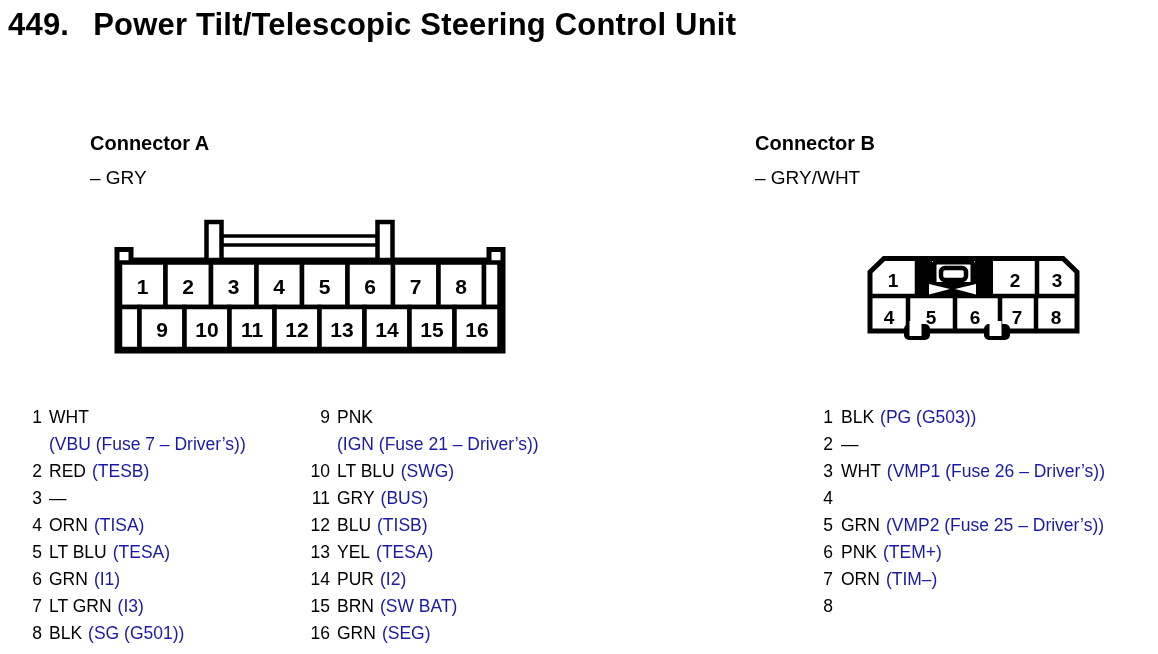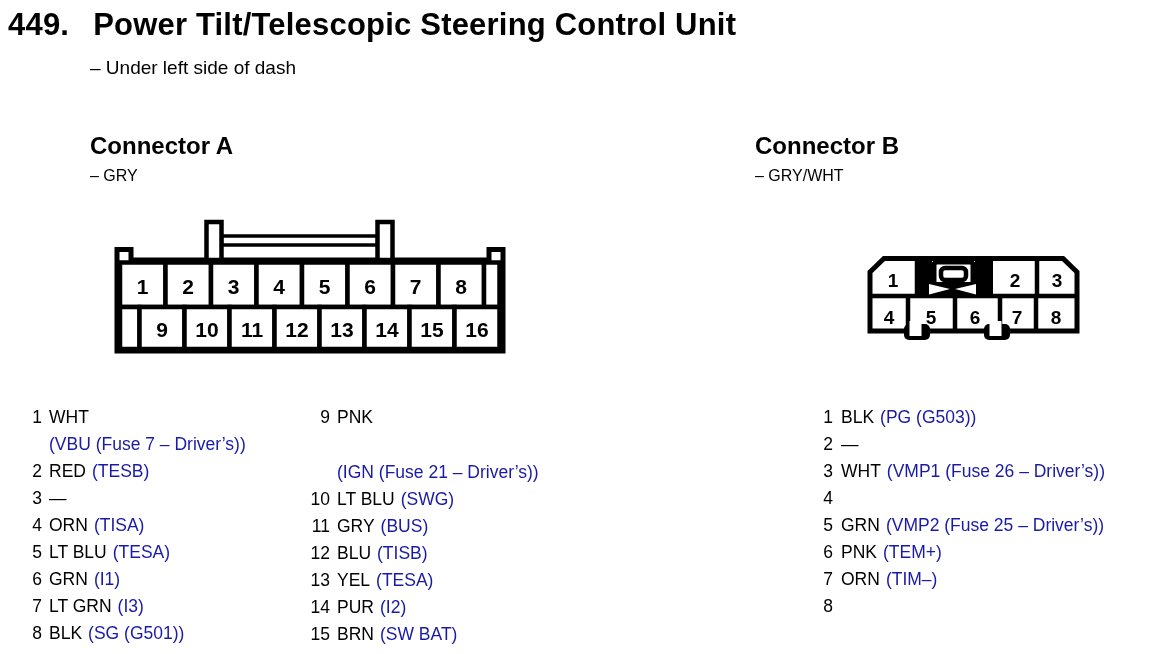--- a/index.html
+++ b/index.html
@@ -3,52 +3,51 @@
 <meta charset="utf-8">
 <style>
   html,body{margin:0;padding:0;background:#fff;}
   .page{
     position:relative;width:1145px;height:654px;background:#ffffff;
     font-family:"Liberation Sans","DejaVu Sans",sans-serif;color:#000;overflow:hidden;
   }
   .title-row{position:absolute;left:8px;top:7px;font-size:31px;font-weight:bold;letter-spacing:.2px;white-space:nowrap;}
   .title-num{margin-right:24px;}
   .notes{position:absolute;left:90px;top:55px;font-size:19px;line-height:26px;white-space:nowrap;}
-  .conn-heading{position:absolute;top:132px;font-size:24px;font-weight:bold;white-space:nowrap;}
-  .conn-note{position:absolute;top:167px;font-size:16px;white-space:nowrap;}
+  .conn-heading{position:absolute;top:132px;font-size:20px;font-weight:bold;white-space:nowrap;}
+  .conn-note{position:absolute;top:167px;font-size:19px;white-space:nowrap;}
   .pos-a{left:90px;} .pos-b{left:755px;}
   .svg-a{position:absolute;left:110px;top:215px;}
   .svg-b{position:absolute;left:858px;top:250px;}
   svg text{font-family:"Liberation Sans","DejaVu Sans",sans-serif;font-weight:bold;}
   .pin-list{position:absolute;top:404px;font-size:17.5px;line-height:27px;white-space:nowrap;}
   .list-a-left{left:20px;}
   .list-a-right{left:300px;}
   .list-b{left:820px;}
   .pin-row{display:flex;}
   .pin-num{flex:none;text-align:right;margin-right:7px;}
   .list-a-left .pin-num{width:22px;}
   .list-a-right .pin-num{width:30px;}
   .list-b .pin-num{width:13px;margin-right:8px;}
   .signal{color:var(--blue,#1a1aa6);}
   .signal:not(:empty){margin-left:6px;}
   .pin-wrap{color:var(--blue,#1a1aa6);}
   .list-a-left .pin-wrap{padding-left:29px;}
-  .list-a-right .pin-wrap{padding-left:37px;margin-top:28px;}
+  .list-a-right .pin-wrap{padding-left:37px;}
 </style>
 </head>
 <body>
 
 <div class="page">
 
   <div class="title-row">
     <span class="title-num">449.</span><span class="title-text">Power Tilt/Telescopic Steering Control Unit</span>
   </div>
 
   <div class="notes">
-    <div>– Under left side of dash</div>
   </div>
 
   <div class="conn-heading pos-a">Connector A</div>
   <div class="conn-note pos-a">– GRY</div>
   <div class="conn-heading pos-b">Connector B</div>
   <div class="conn-note pos-b">– GRY/WHT</div>
 
   <svg class="svg-a" width="400" height="145" viewBox="110 215 400 145">
 
     <rect x="221.5" y="236" width="156" height="9" fill="#fff" stroke="#000" stroke-width="3.5"></rect>

